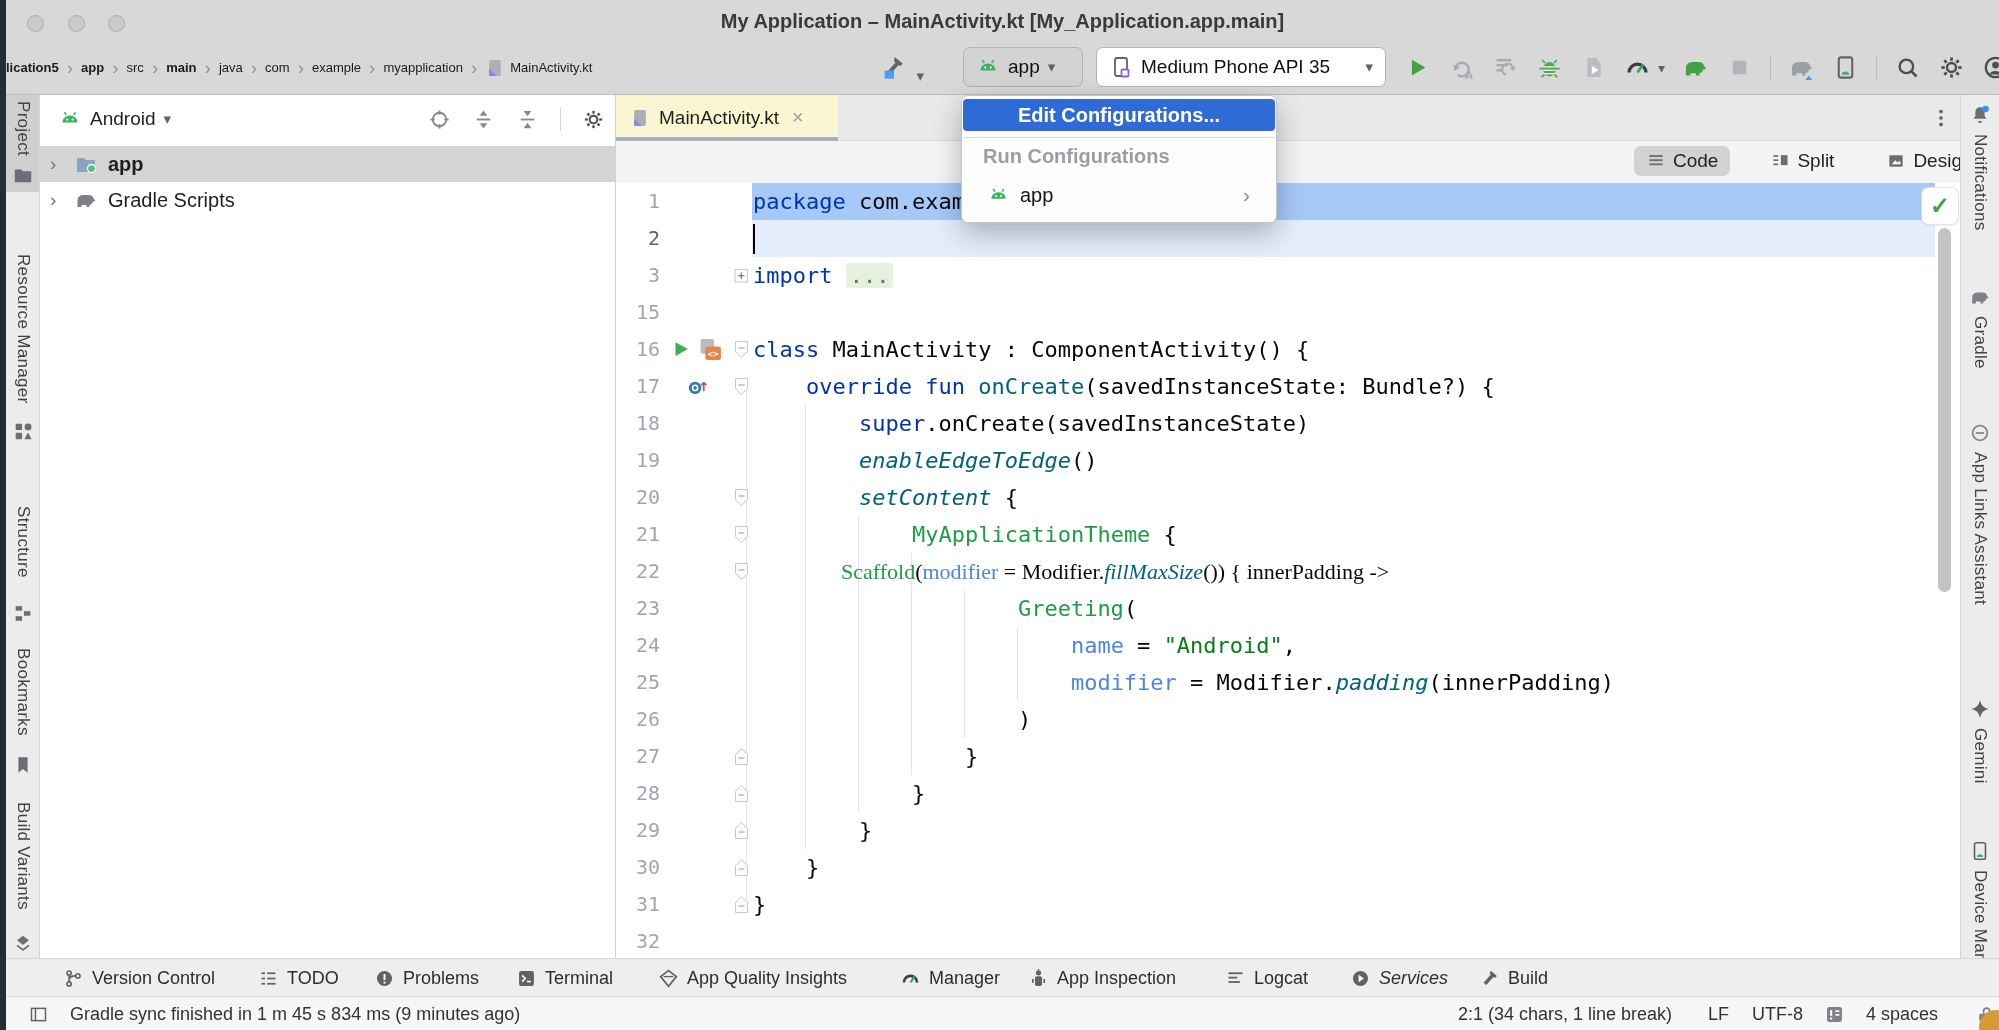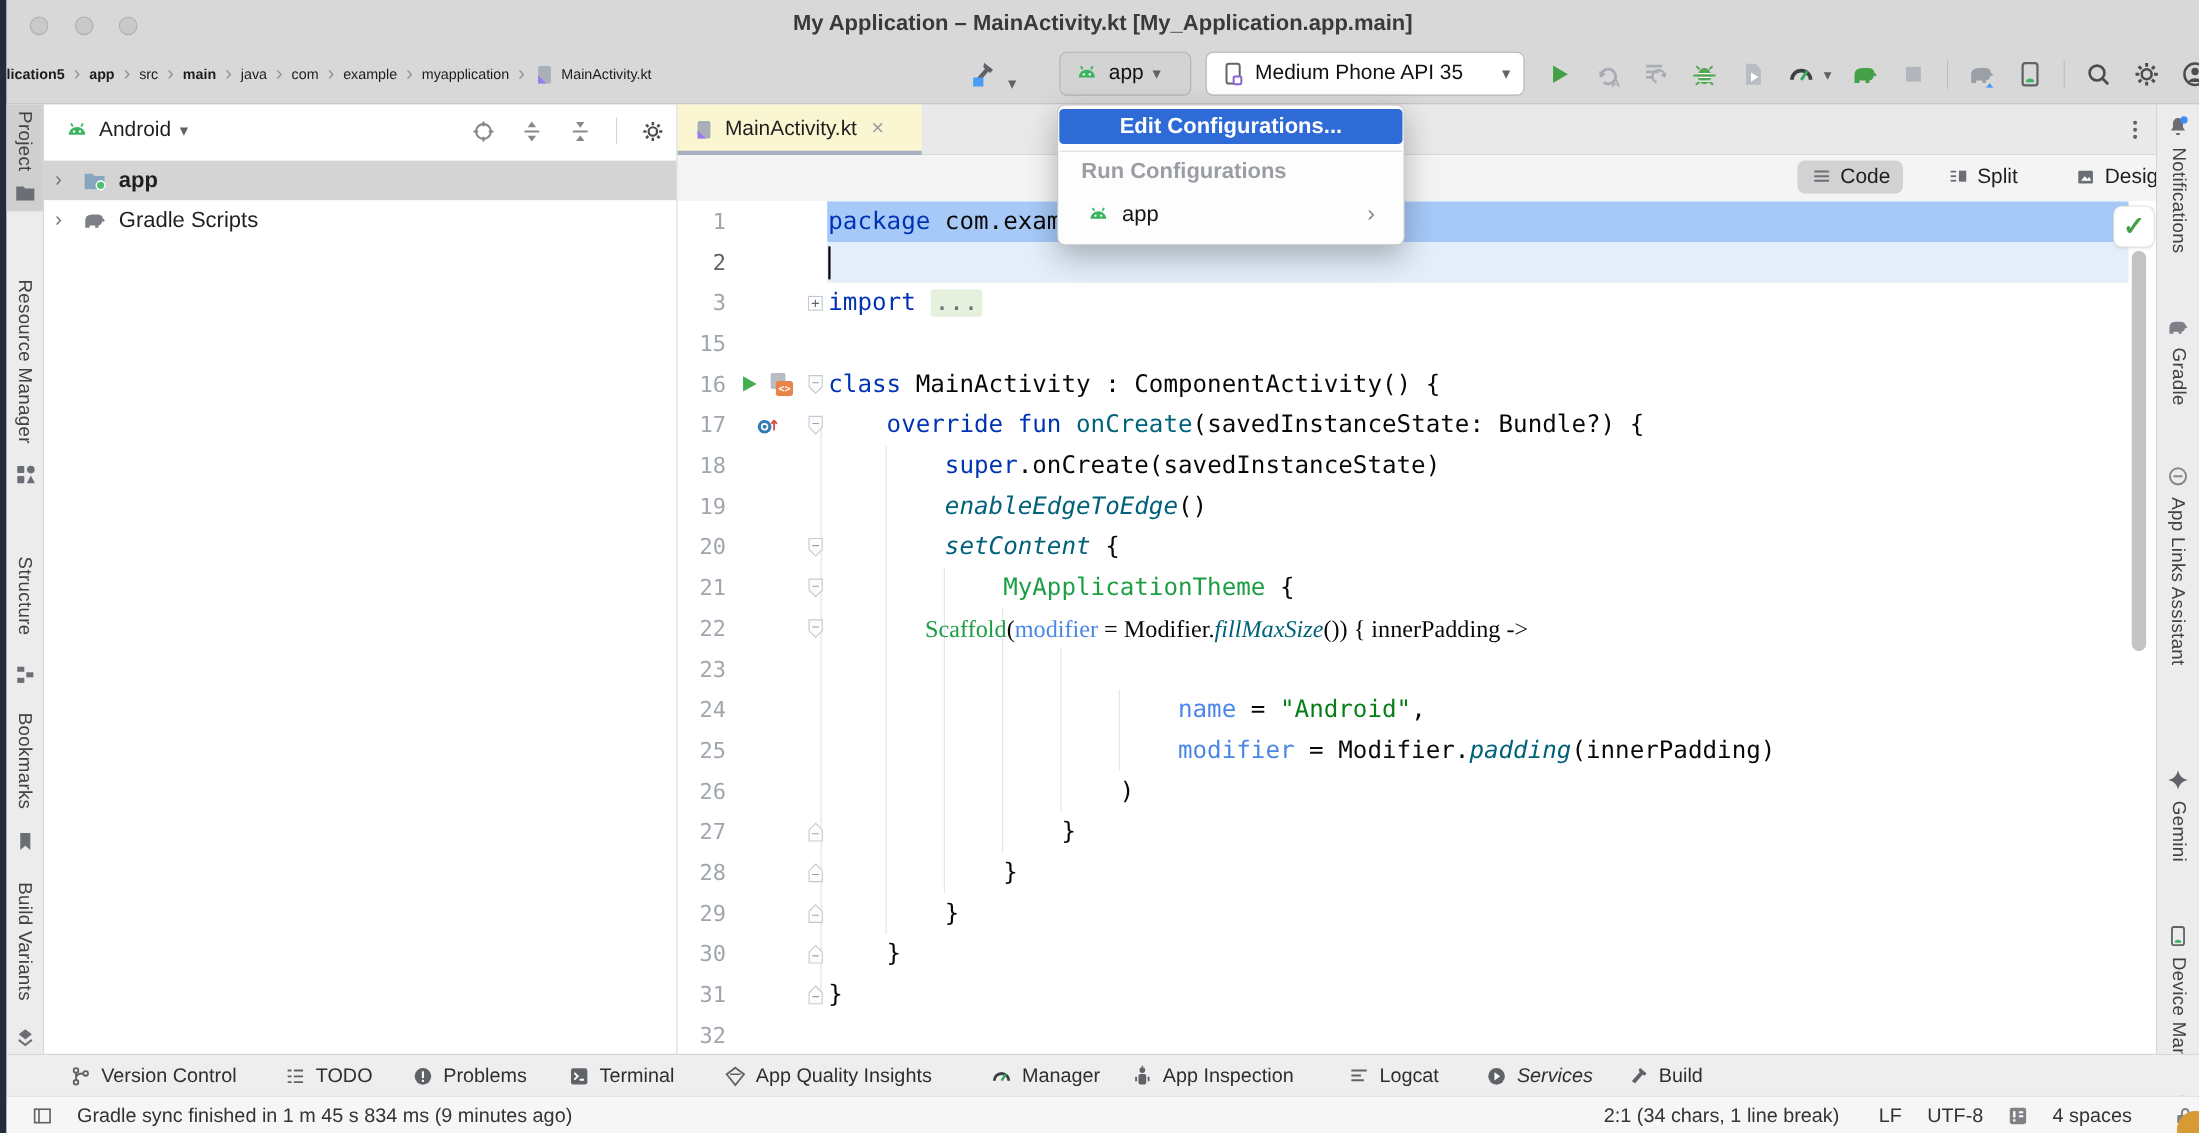--- a/index.html
+++ b/index.html
@@ -627,20 +627,21 @@
           <line x1="4.5" y1="8" x2="10.5" y2="8" stroke="#9aa0a8"></line>
         </svg></div>
       <div class="code-line" style="top:333px;"><span class="tk-p">            </span><span class="tk-c">MyApplicationTheme</span><span class="tk-p"> {</span></div>
       <div class="lnum" style="top:370px;">22</div>
       <div class="fold" style="top:379px;"><svg viewBox="0 0 15 19">
           <path d="M1.5 1.5 h12 v10 l-6 6 -6-6 z" fill="#fbfcfd" stroke="#c3c9d2"></path>
           <line x1="4.5" y1="8" x2="10.5" y2="8" stroke="#9aa0a8"></line>
         </svg></div>
       <div class="code-line" style="top:370px;font-family:Liberation Serif, serif;"><span class="tk-p">                </span><span class="tk-c">Scaffold</span><span class="tk-p">(</span><span class="tk-n">modifier</span><span class="tk-p"> = Modifier.</span><span class="tk-i">fillMaxSize</span><span class="tk-p">()) { innerPadding -&gt;</span></div>
       <div class="lnum" style="top:407px;">23</div>
+      <div class="code-line" style="top:407px;"><span class="tk-p">                    </span><span class="tk-c">Greeting</span><span class="tk-p">(</span></div>
       <div class="lnum" style="top:444px;">24</div>
       <div class="code-line" style="top:444px;"><span class="tk-p">                        </span><span class="tk-n">name</span><span class="tk-p"> = </span><span class="tk-s">"Android"</span><span class="tk-p">,</span></div>
       <div class="lnum" style="top:481px;">25</div>
       <div class="code-line" style="top:481px;"><span class="tk-p">                        </span><span class="tk-n">modifier</span><span class="tk-p"> = Modifier.</span><span class="tk-i">padding</span><span class="tk-p">(innerPadding)</span></div>
       <div class="lnum" style="top:518px;">26</div>
       <div class="code-line" style="top:518px;"><span class="tk-p">                    )</span></div>
       <div class="lnum" style="top:555px;">27</div>
       <div class="fold" style="top:564px;"><svg viewBox="0 0 15 19">
           <path d="M1.5 17.5 h12 v-10 l-6-6 -6 6 z" fill="#fbfcfd" stroke="#c3c9d2"></path>
           <line x1="4.5" y1="11" x2="10.5" y2="11" stroke="#9aa0a8"></line>

